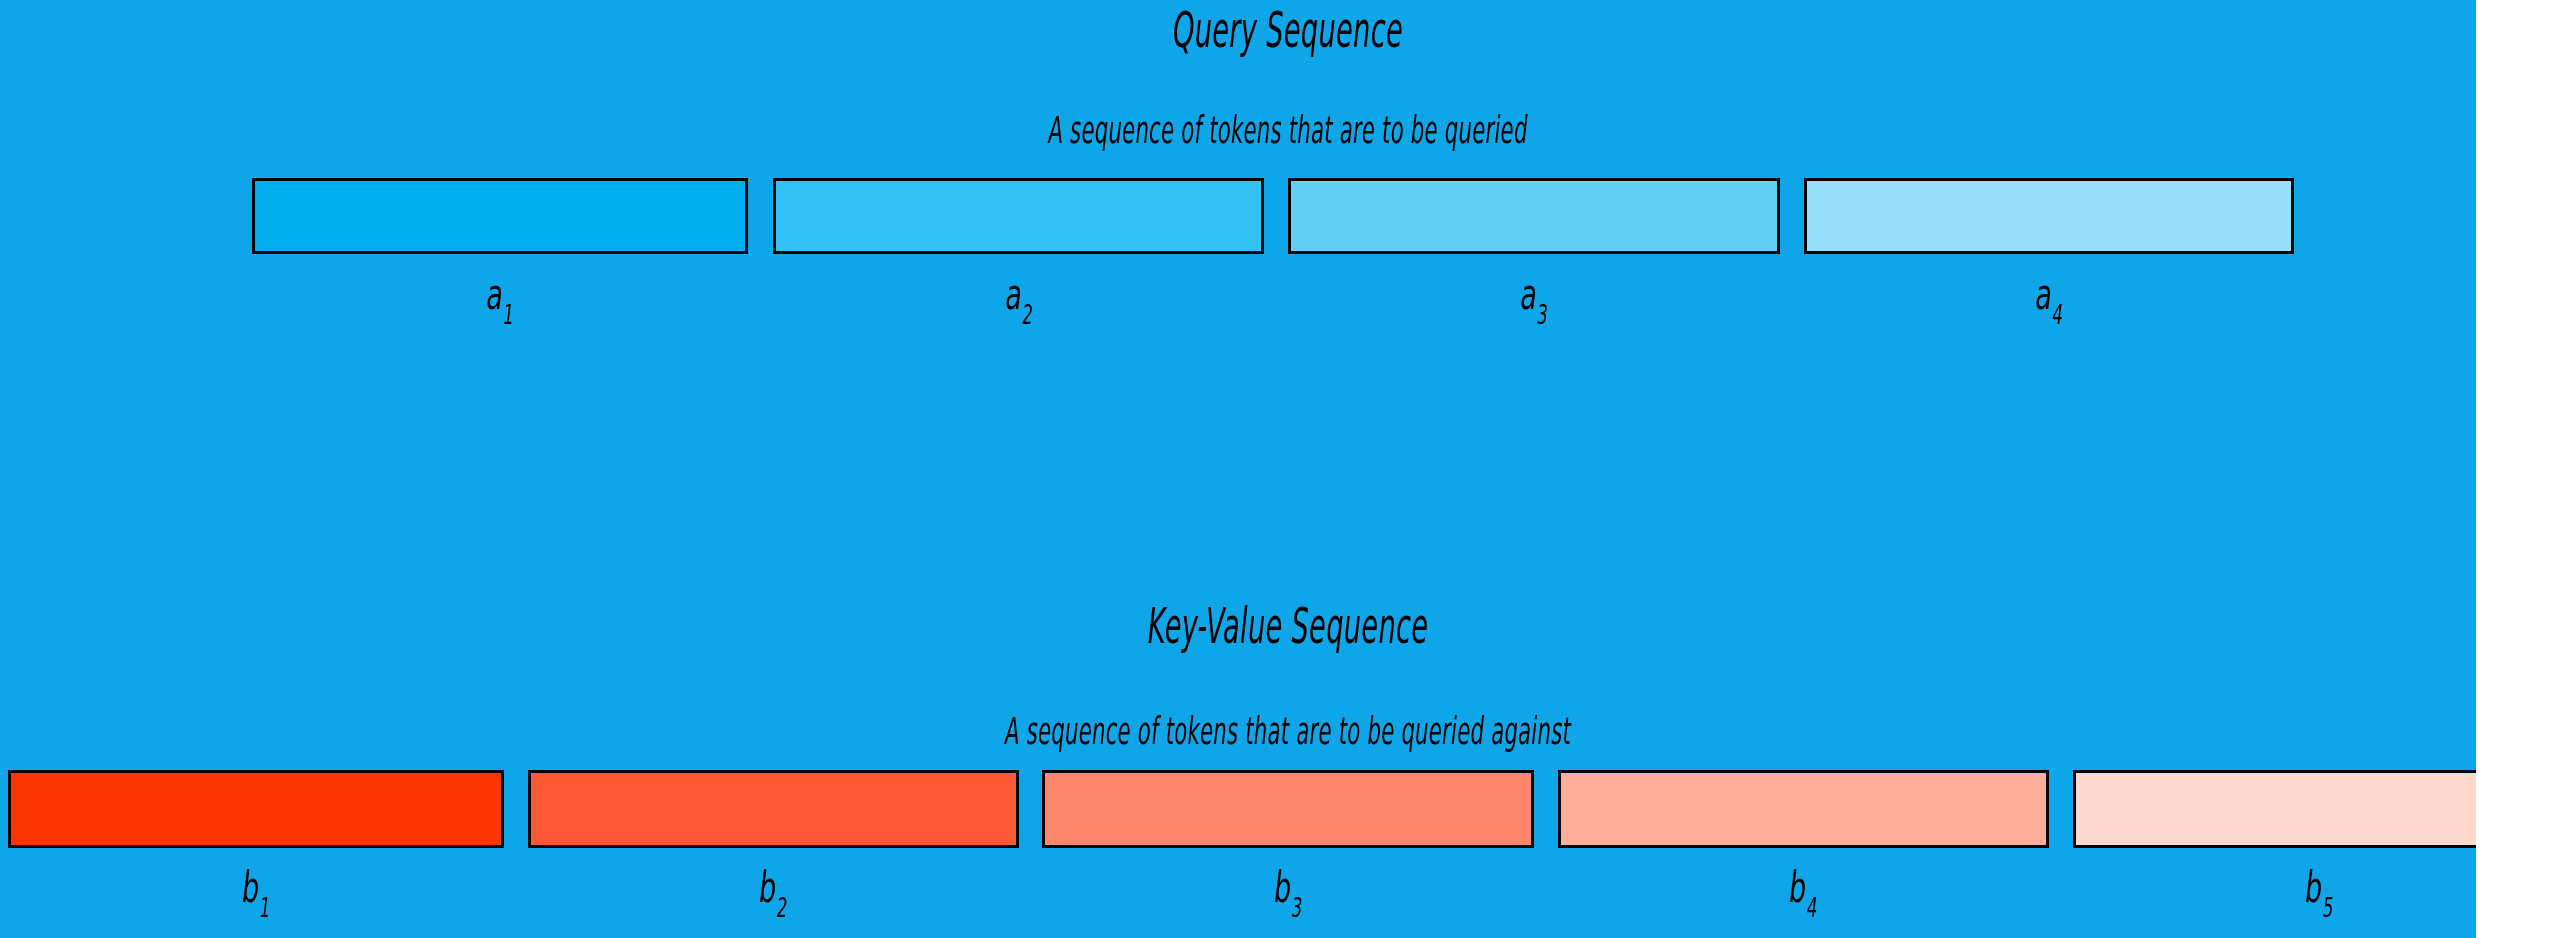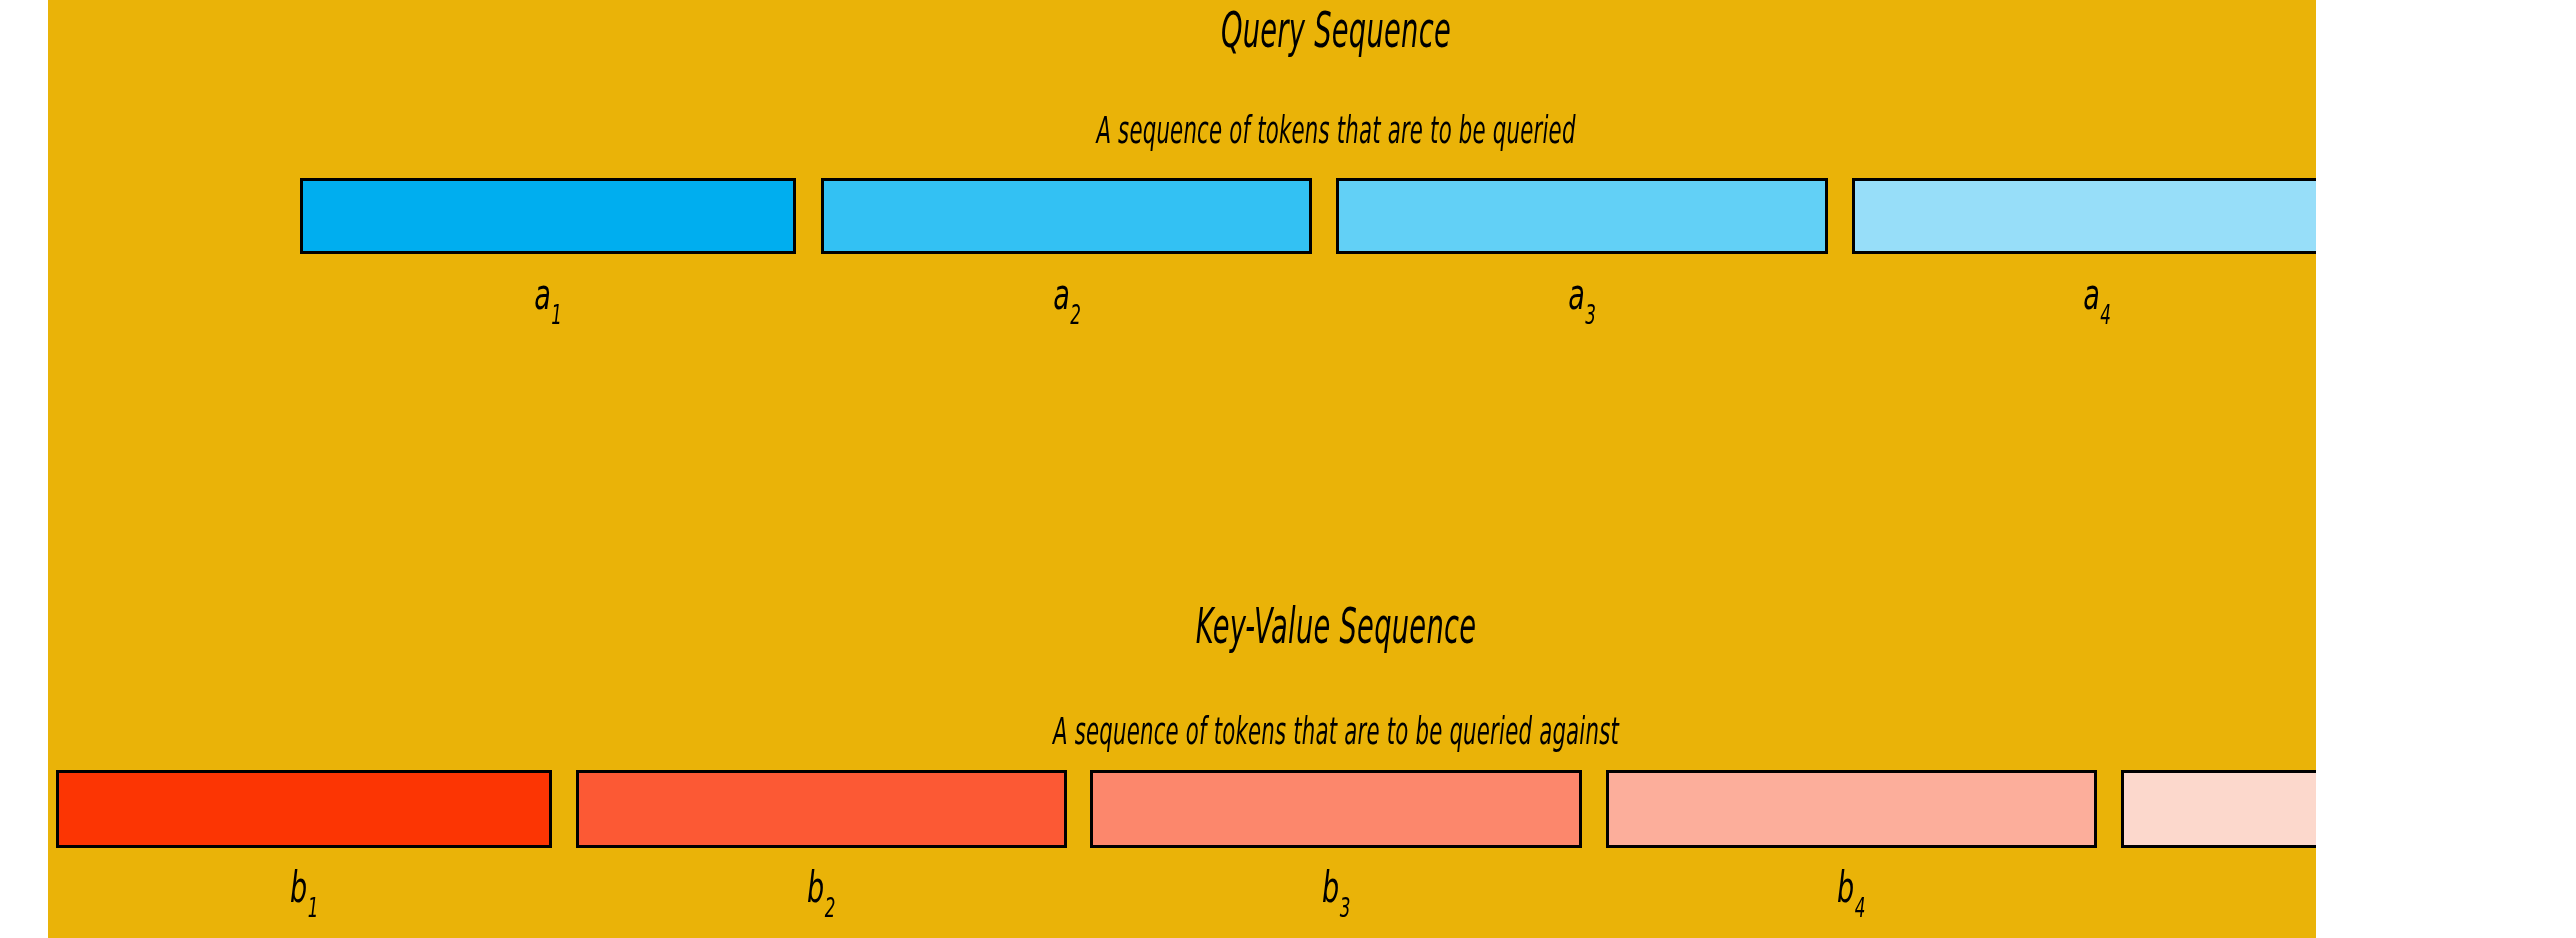--- a/index.html
+++ b/index.html
@@ -3,26 +3,25 @@
 <meta charset="utf-8">
 <title>Sequence Diagram</title>
 <style>
   html, body {
     margin: 0;
     padding: 0;
     background: #ffffff;
   }
   #canvas {
     position: relative;
-    width: 2268px;
+    width: 2476px;
     height: 938px;
-    background: #eab308;
+    background: #0ea5e9;
     overflow: hidden;
     font-family: "DejaVu Sans Condensed", "Liberation Sans Narrow", "Liberation Sans", sans-serif;
-    margin-left: 48px;
   }
 
   
   .section-title {
     position: absolute;
     left: 0;
     width: 2576px;
     text-align: center;
     font-style: italic;
     font-weight: 400;

